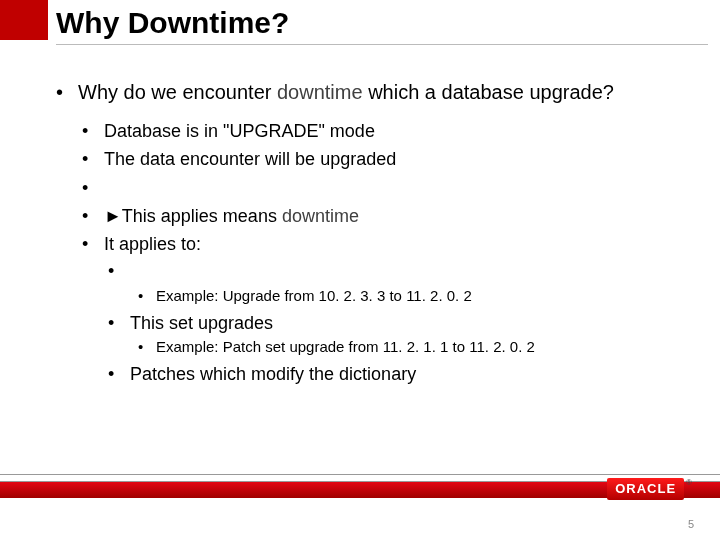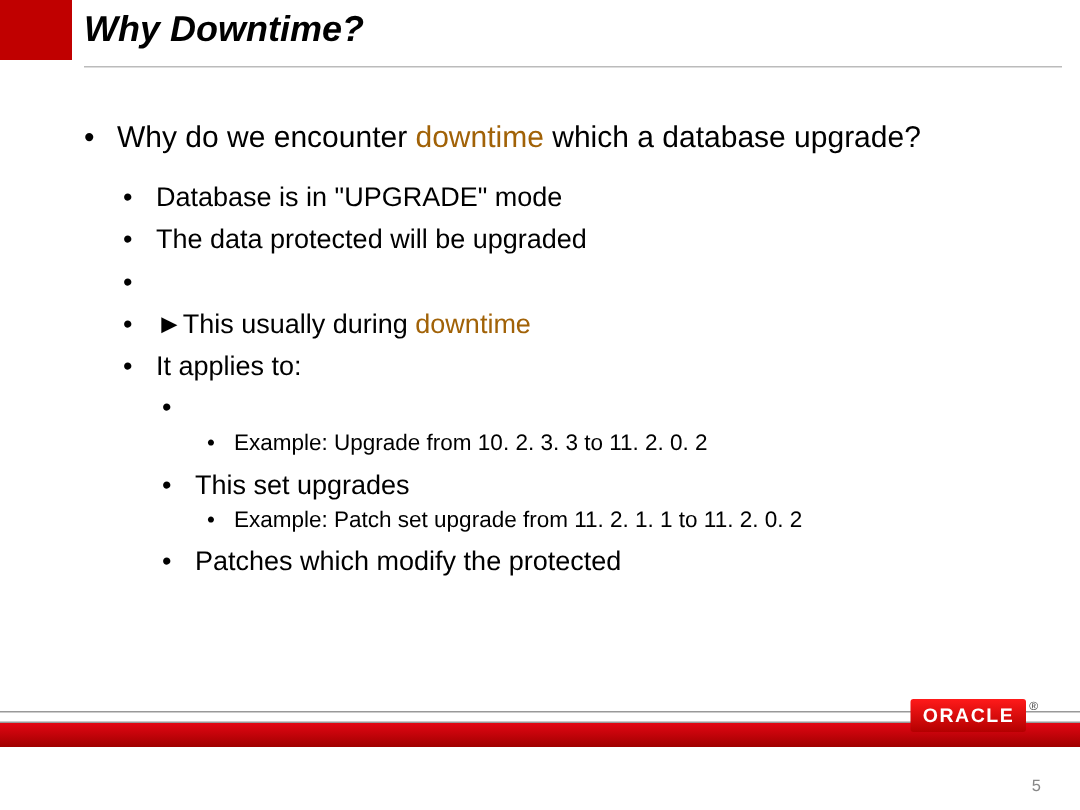--- a/index.html
+++ b/index.html
@@ -18,24 +18,23 @@
     top: 0;
     left: 0;
     width: 48px;
     height: 40px;
     background: #c00000;
   }
   .title {
     position: absolute;
     top: 6px;
     left: 56px;
-    font-size: 24px;
+    font-size: 30px;
     font-weight: bold;
     white-space: nowrap;
-    font-style: italic;
   }
   .title-rule {
     position: absolute;
     top: 44px;
     left: 56px;
     right: 12px;
     height: 1px;
     background: #bbb;
   }
   .body {
@@ -74,21 +73,21 @@
     margin-left: 30px;
     font-size: 15px;
     margin-top: 3px;
     margin-bottom: 6px;
   }
   .lvl4 {
     display: flex;
   }
   .lvl4 .b { flex: 0 0 18px; }
   .hl {
-    color: #a16207;
+    color: #404040;
   }
   .footer-bar {
     position: absolute;
     left: 0;
     right: 0;
     bottom: 38px;
     height: 28px;
   }
   .footer-bar .stripe-white {
     position: absolute;
@@ -99,21 +98,21 @@
   }
   .footer-bar .stripe-red {
     position: absolute;
     top: 8px; left: 0; right: 0;
     height: 16px;
     background: linear-gradient(#e30613, #a00000);
   }
   .logo {
     position: absolute;
     right: 28px;
-    bottom: 52px;
+    bottom: 40px;
     font-family: Arial, Helvetica, sans-serif;
     margin-left: 12px;
   }
   .logo-box {
     display: inline-block;
     background: linear-gradient(#ff1a1a, #b30000);
     color: #fff;
     font-weight: bold;
     font-size: 13px;
     letter-spacing: 1px;
@@ -151,29 +150,29 @@
   </div>
 
   <div class="lvl2-group">
 
     <div class="lvl2">
       <div class="b">•</div>
       <div>Database is in "UPGRADE" mode</div>
     </div>
     <div class="lvl2">
       <div class="b">•</div>
-      <div>The data protected will be upgraded</div>
+      <div>The data encounter will be upgraded</div>
     </div>
     <div class="lvl2">
       <div class="b">•</div>
     </div>
     <div class="lvl2">
       <div class="b">•</div>
       <div>
-        <span>►This usually during </span><span class="hl">downtime</span>
+        <span>►This applies means </span><span class="hl">downtime</span>
       </div>
     </div>
     <div class="lvl2">
       <div class="b">•</div>
       <div>It applies to:</div>
     </div>
 
     <div class="lvl3-group">
 
       <div class="lvl3">
@@ -192,21 +191,21 @@
       </div>
       <div class="lvl4-group">
         <div class="lvl4">
           <div class="b">•</div>
           <div>Example: Patch set upgrade from 11. 2. 1. 1 to 11. 2. 0. 2</div>
         </div>
       </div>
 
       <div class="lvl3">
         <div class="b">•</div>
-        <div>Patches which modify the protected</div>
+        <div>Patches which modify the dictionary</div>
       </div>
 
     </div>
   </div>
 </div>
 
 <div class="footer-bar">
   <div class="stripe-white"></div>
   <div class="stripe-red"></div>
 </div>

